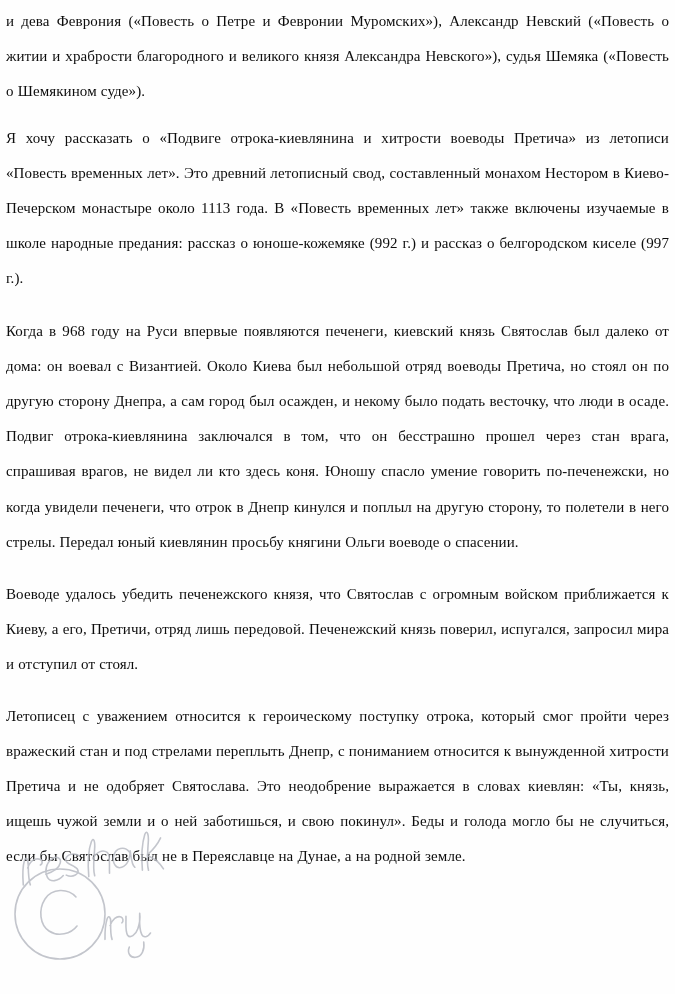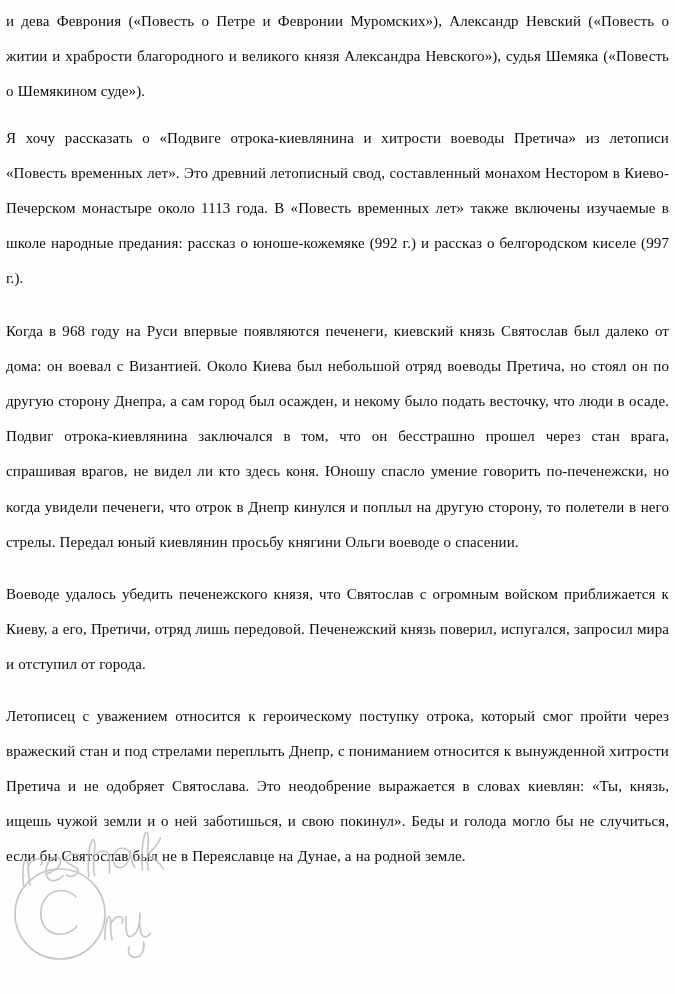--- a/index.html
+++ b/index.html
@@ -139,20 +139,20 @@
     <div class="gap-a"></div>
 
     <p class="para inky">Я хочу рассказать о «Подвиге отрока-киевлянина и хитрости воеводы Претича» из летописи «Повесть временных лет». Это древний летописный свод, составленный монахом Нестором в Киево-Печерском монастыре около 1113 года. В «Повесть временных лет» также включены изучаемые в школе народные предания: рассказ о юноше-кожемяке (992 г.) и рассказ о белгородском киселе (997 г.).</p>
 
     <div class="gap-b"></div>
 
     <p class="para soft">Когда в 968 году на Руси впервые появляются печенеги, киевский князь Святослав был далеко от дома: он воевал с Византией. Около Киева был небольшой отряд воеводы Претича, но стоял он по другую сторону Днепра, а сам город был осажден, и некому было подать весточку, что люди в осаде. Подвиг отрока-киевлянина заключался в том, что он бесстрашно прошел через стан врага, спрашивая врагов, не видел ли кто здесь коня. Юношу спасло умение говорить по-печенежски, но когда увидели печенеги, что отрок в Днепр кинулся и поплыл на другую сторону, то полетели в него стрелы. Передал юный киевлянин просьбу княгини Ольги воеводе о спасении.</p>
 
     <div class="gap-c"></div>
 
-    <p class="para inky">Воеводе удалось убедить печенежского князя, что Святослав с огромным войском приближается к Киеву, а его, Претичи, отряд лишь передовой. Печенежский князь поверил, испугался, запросил мира и отступил от города.</p>
+    <p class="para inky">Воеводе удалось убедить печенежского князя, что Святослав с огромным войском приближается к Киеву, а его, Претичи, отряд лишь передовой. Печенежский князь поверил, испугался, запросил мира и отступил от стоял.</p>
 
     <div class="gap-d"></div>
 
     <p class="para inky over-watermark">Летописец с уважением относится к героическому поступку отрока, который смог пройти через вражеский стан и под стрелами переплыть Днепр, с пониманием относится к вынужденной хитрости Претича и не одобряет Святослава. Это неодобрение выражается в словах киевлян: «Ты, князь, ищешь чужой земли и о ней заботишься, и свою покинул». Беды и голода могло бы не случиться, если бы Святослав был не в Переяславце на Дунае, а на родной земле.</p>
 
   </div>
 </div>
 
 </body></html>

